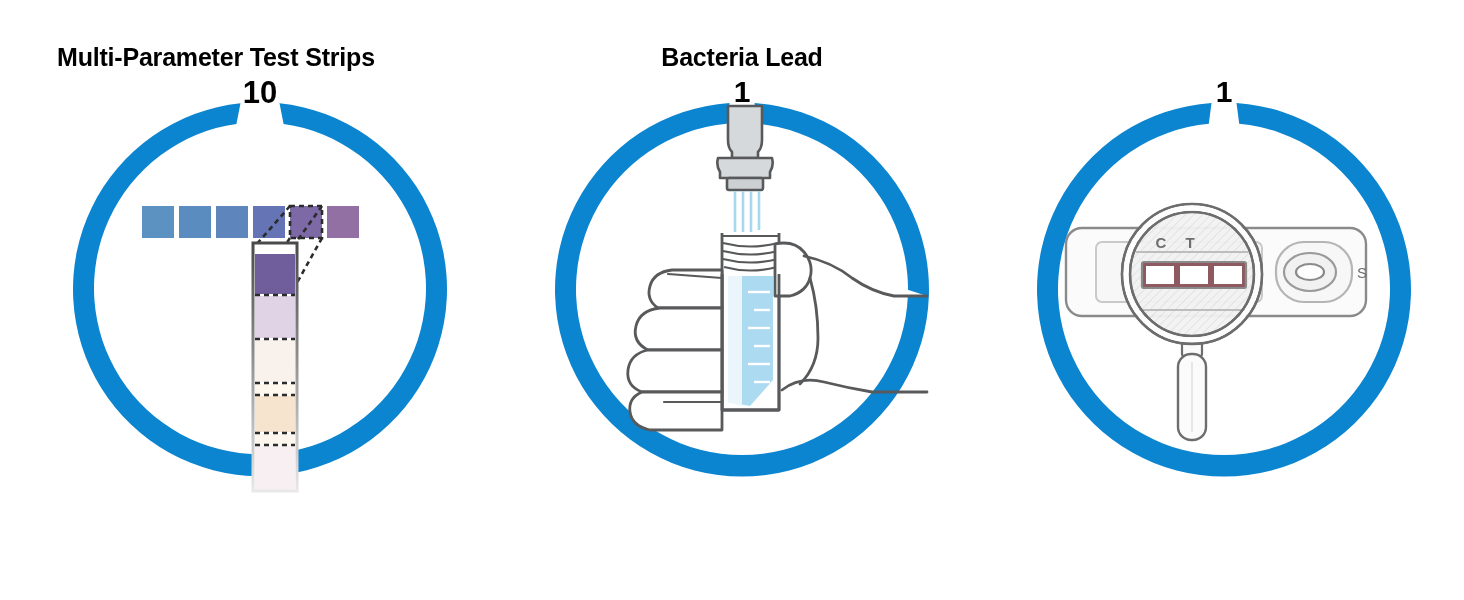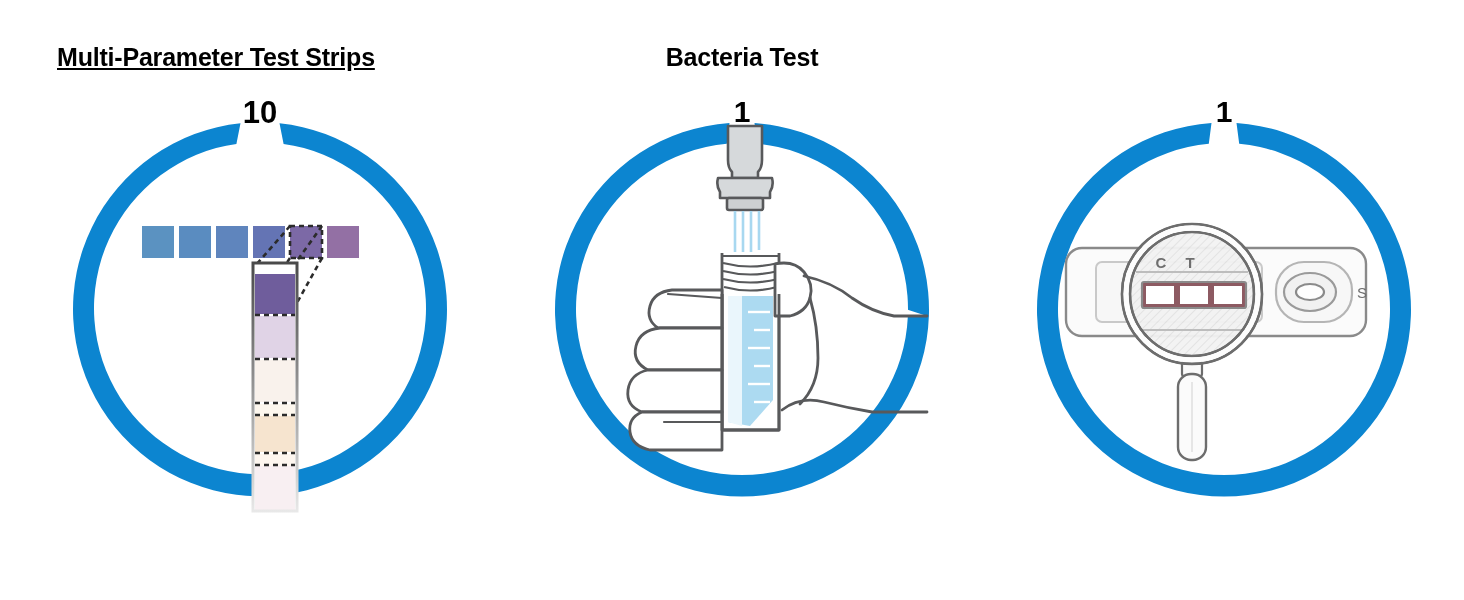--- a/index.html
+++ b/index.html
@@ -13,23 +13,23 @@
   .card.c0{left:20px;}
   .card.c1{left:502px;}
   .card.c2{left:984px;}
 
   .card-title{
     position:absolute;top:44px;left:0;width:100%;
     text-align:center;
     font-size:25px;font-weight:bold;color:#000000;
     letter-spacing:-0.2px;line-height:1.1;
   }
-  .card.c0 .card-title{text-align:left;padding-left:37px;width:auto;text-decoration:underline;}
-
-  .ring-wrap{position:absolute;left:50%;top:100px;transform:translateX(-50%);
+  .card.c0 .card-title{text-align:left;padding-left:37px;width:auto;}
+
+  .ring-wrap{position:absolute;left:50%;top:80px;transform:translateX(-50%);
     width:420px;height:420px;}
   .ring-svg{position:absolute;left:0;top:0;width:420px;height:420px;}
 
   .ring-count{
     position:absolute;left:0;top:-3px;width:100%;
     text-align:center;font-size:30px;font-weight:bold;color:#000;
     line-height:1;
   }
   .card.c0 .ring-count{font-size:31px;}
 
@@ -101,21 +101,21 @@
               <stop offset="1" stop-color="#e8e8e8"></stop>
             </linearGradient>
           </defs>
           <rect x="203" y="163" width="44" height="248" fill="none" stroke="url(#stripEdge)" stroke-width="3"></rect>
         </g>
       </svg>
     </div>
   </div>
 
   <div class="card c1">
-    <div class="card-title">Bacteria Test</div>
+    <div class="card-title">Bacteria Lead</div>
 
     <div class="ring-wrap">
       <svg class="ring-svg" viewBox="0 0 420 420">
         <path d="M 197.5 23.0
                  A 187 187 0 1 0 222.5 23.0
                  L 225.2 43.8
                  A 166 166 0 1 1 194.8 43.8
                  Z" fill="#0c85d0"></path>
       </svg>
 

